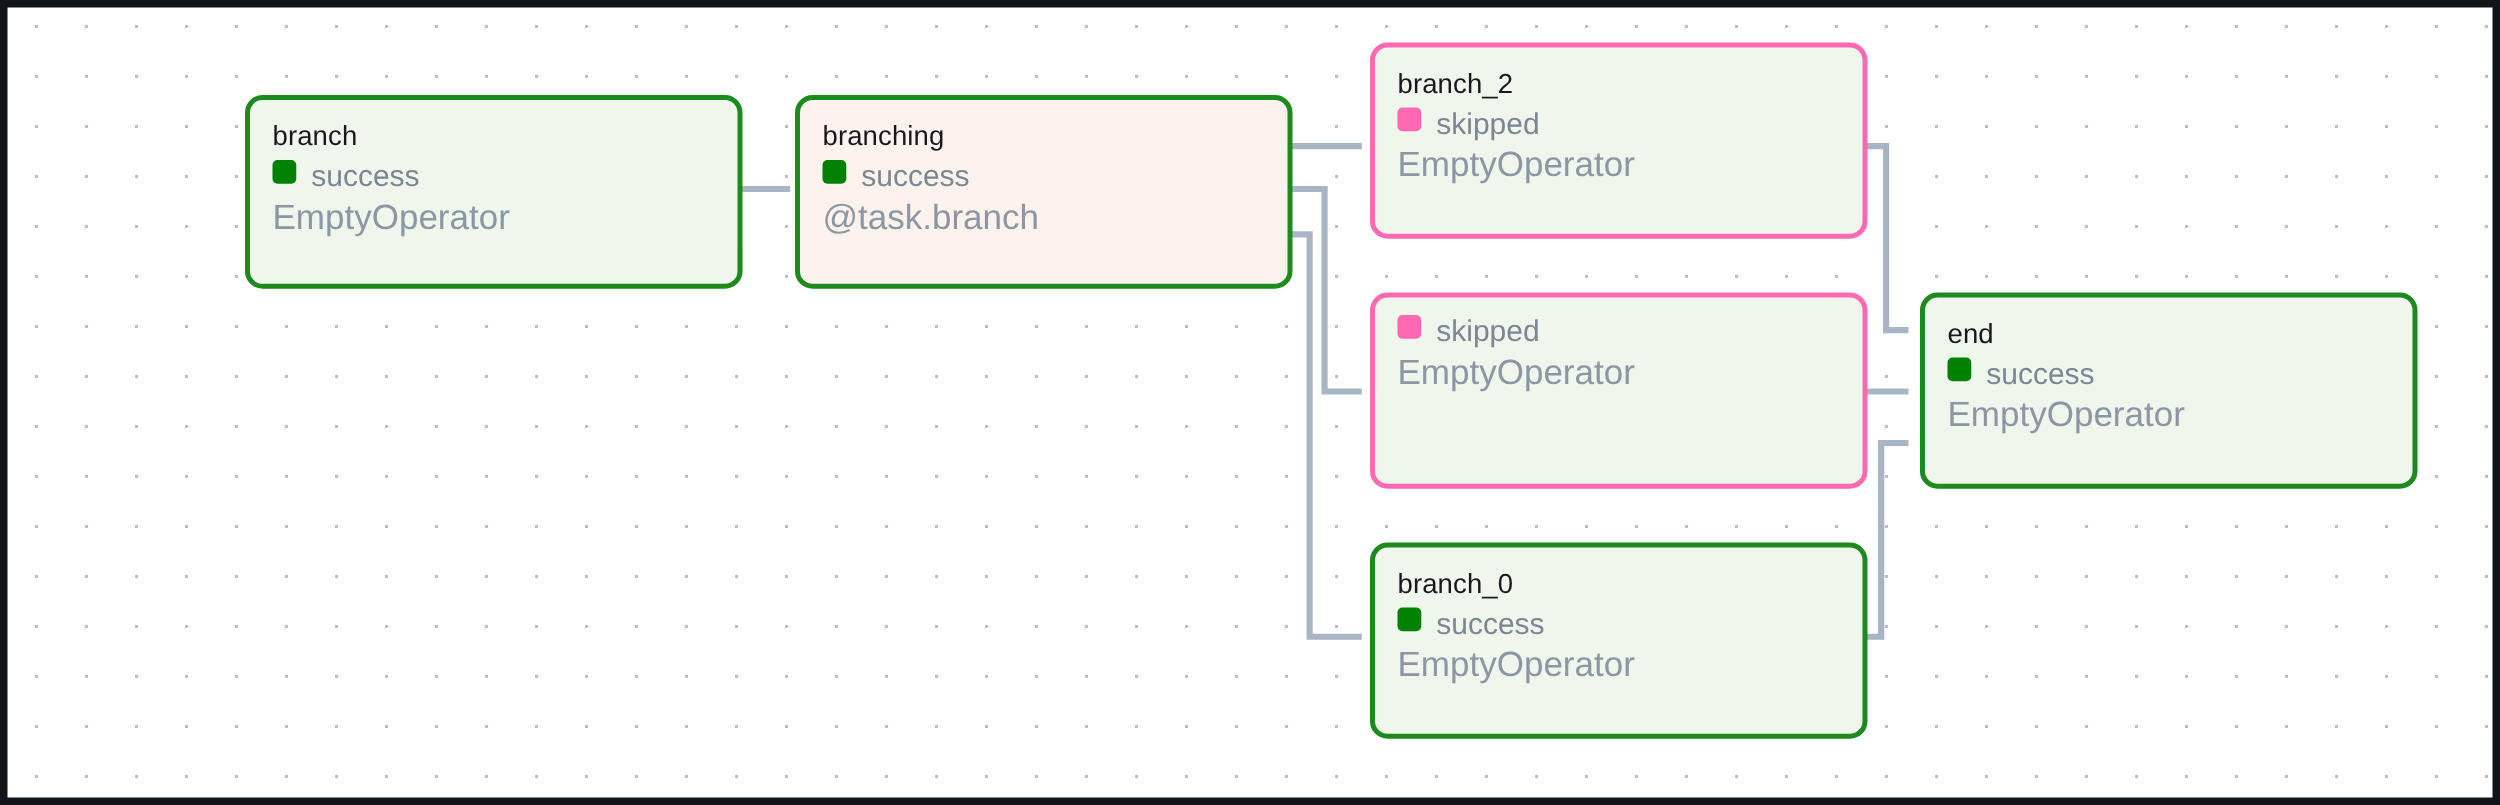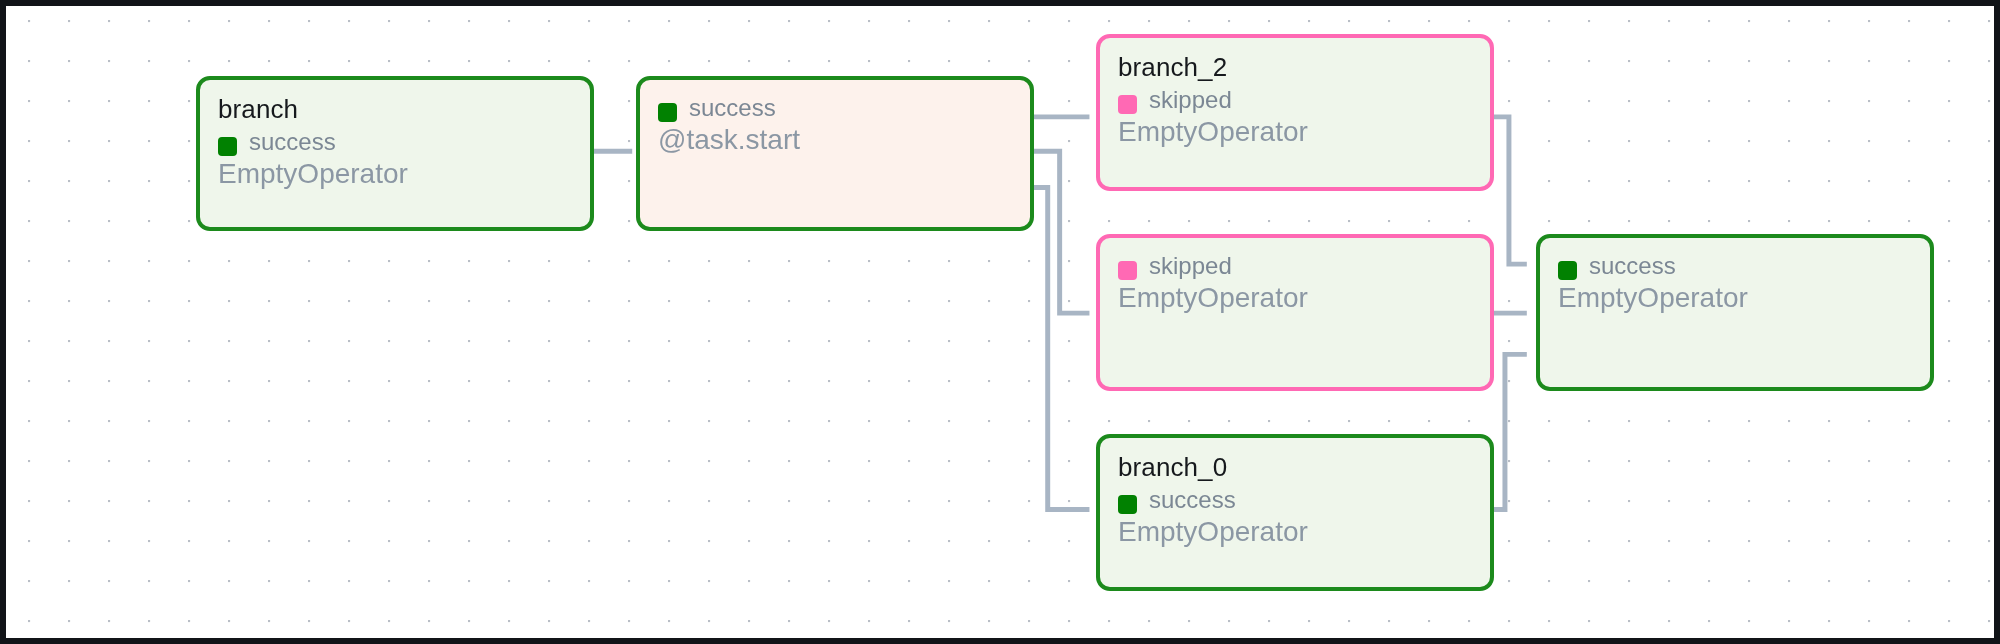--- a/index.html
+++ b/index.html
@@ -51,32 +51,32 @@
   }
   .node.status-skipped {
     background: #eff6eb;
     border: 4px solid #ff69b4;
   }
   .node.flavor-branch {
     background: #fdf2ec;
   }
 
   .node-title {
-    font-size: 26px;
+    font-size: 22px;
     line-height: 30px;
     color: #16191d;
     font-weight: 400;
     letter-spacing: 0.1px;
     margin-bottom: 4px;
     white-space: nowrap;
   }
 
   .node-status-row {
     display: flex;
-    align-items: flex-end;
+    align-items: flex-start;
     gap: 12px;
     margin-bottom: 3px;
   }
 
   .status-swatch {
     width: 19px;
     height: 19px;
     border-radius: 4px;
     flex: 0 0 auto;
     display: block;
@@ -124,25 +124,26 @@
   <div class="node status-success" id="node-start" style="left: 190px; top: 70px; width: 398px; height: 155px;">
     <div class="node-title">branch</div>
     <div class="node-status-row">
       <span class="status-swatch success"></span>
       <span class="node-status-text">success</span>
     </div>
     <div class="node-operator">EmptyOperator</div>
   </div>
 
   <div class="node status-success flavor-branch" id="node-branching" style="left: 630px; top: 70px; width: 398px; height: 155px;">
+    <div class="node-title">branching</div>
     <div class="node-status-row">
       <span class="status-swatch success"></span>
       <span class="node-status-text">success</span>
     </div>
-    <div class="node-operator">@task.start</div>
+    <div class="node-operator">@task.branch</div>
   </div>
 
   <div class="node status-skipped" id="node-branch_2" style="left: 1090px; top: 28px; width: 398px; height: 157px;">
     <div class="node-title">branch_2</div>
     <div class="node-status-row">
       <span class="status-swatch skipped"></span>
       <span class="node-status-text">skipped</span>
     </div>
     <div class="node-operator">EmptyOperator</div>
   </div>
@@ -158,20 +159,21 @@
   <div class="node status-success" id="node-branch_0" style="left: 1090px; top: 428px; width: 398px; height: 157px;">
     <div class="node-title">branch_0</div>
     <div class="node-status-row">
       <span class="status-swatch success"></span>
       <span class="node-status-text">success</span>
     </div>
     <div class="node-operator">EmptyOperator</div>
   </div>
 
   <div class="node status-success" id="node-end" style="left: 1530px; top: 228px; width: 398px; height: 157px;">
+    <div class="node-title">end</div>
     <div class="node-status-row">
       <span class="status-swatch success"></span>
       <span class="node-status-text">success</span>
     </div>
     <div class="node-operator">EmptyOperator</div>
   </div>
 
 </div>
 
 </body></html>

